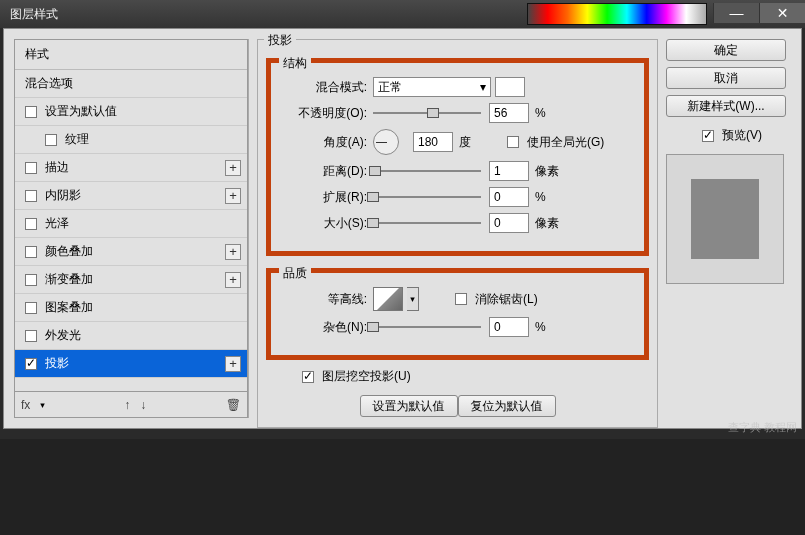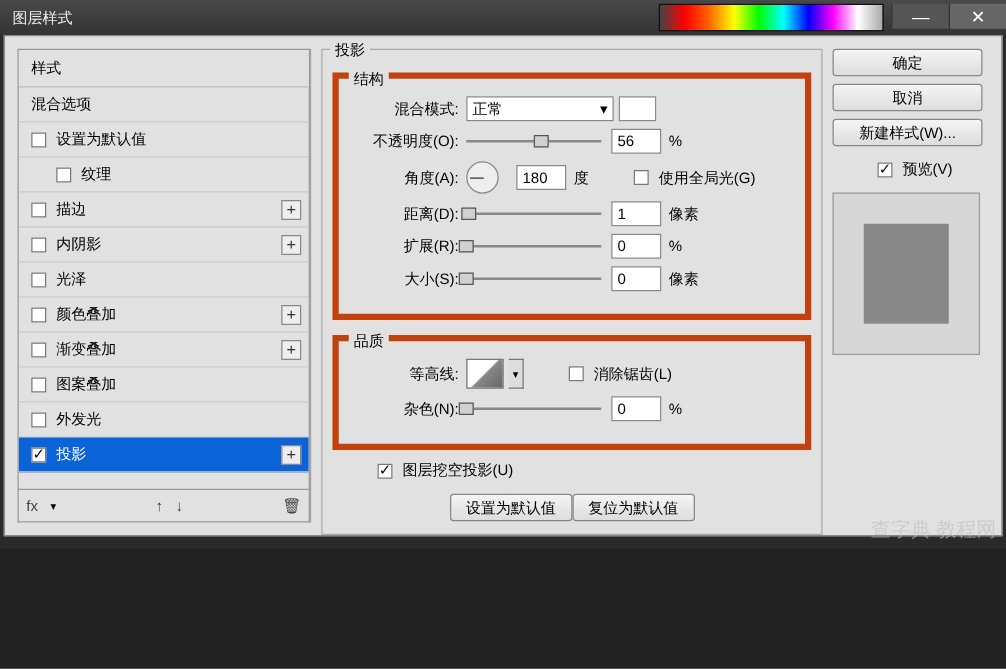--- a/index.html
+++ b/index.html
@@ -43,21 +43,21 @@
 .knockout-row { display:flex; align-items:center; justify-content:flex-start; margin: 8px 0 10px 0; }
 .btnrow { display: flex; justify-content: center; }
 .btn { height: 22px; padding: 0 12px; border: 1px solid #888; background: linear-gradient(#f4f4f4,#ddd); border-radius: 3px; display: flex; align-items:center; }
 .rightcol { width: 135px; padding: 10px 10px 0 0; display: flex; flex-direction: column; gap: 6px; align-items: flex-start; }
 .rightcol .btn { width: 120px; justify-content: center; }
 .preview-row { display: flex; align-items: center; justify-content: center; gap: 4px; margin-top: 4px; }
 .preview-box { width: 118px; height: 130px; border: 1px solid #999; background: #d7d7d7; margin-top: 4px; display: flex; align-items:center; justify-content:center; }
 .preview-inner { width: 68px; height: 80px; background: #888; }
 .shadow-wrap { border: 1px solid #aaa; padding: 6px 8px 10px 8px; position: relative; }
 .ck-inline { display:inline-flex; align-items:center; margin-left:10px;padding-left:26px; }
-.watermark { position:absolute; bottom:4px; right:8px; color:#bfbfbf; font-size:16px; opacity:.6; }
+.watermark { position:absolute; bottom:4px; right:8px; color:#bfbfbf; font-size:11px; opacity:.6; }
 .icon { font-size: 12px; color:#444; }
 </style>
 </head>
 <body>
 
 <div class="outer">
   <div class="titlebar">
     <span>图层样式</span>
     <div class="titlebar-right">
       <div class="colorbar"></div>

